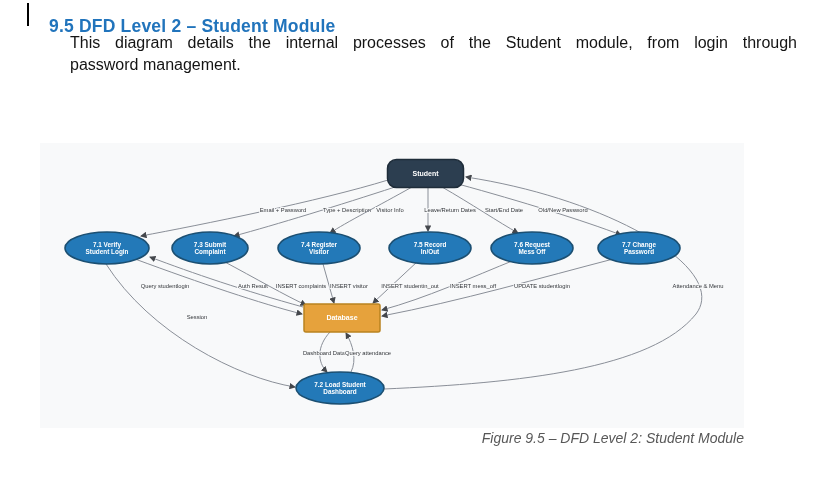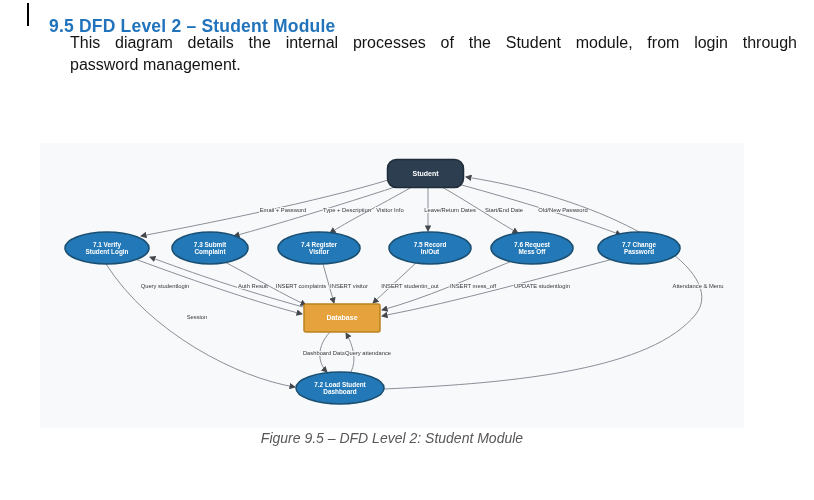--- a/index.html
+++ b/index.html
@@ -31,21 +31,21 @@
     font-family:"Liberation Sans",sans-serif;
     paint-order:stroke;stroke:var(--diagram-bg,#f8f9fa);stroke-width:2px;
   }
   .process{fill:var(--process-fill,#2379b8);stroke:var(--process-stroke,#1b4f72);stroke-width:1.6;}
   .external{fill:var(--external-fill,#2c3e50);stroke:var(--external-stroke,#1f2d3a);stroke-width:1.5;}
   .datastore{fill:var(--datastore-fill,#e6a23c);stroke:var(--datastore-stroke,#b9831f);stroke-width:1.5;}
   .node-label{fill:#ffffff;font-weight:bold;font-size:6.4px;font-family:"Liberation Sans",sans-serif;}
   .external-label{font-size:7px;}
   .datastore-label{font-size:7px;}
   .caption{
-    position:absolute;left:40px;top:430px;width:704px;text-align:center;
+    position:absolute;left:40px;top:430px;width:704px;text-align:right;
     font-size:14px;font-style:italic;color:var(--caption,#575757);
   }
 </style>
 </head>
 <body>
 
 <div class="cursor-bar"></div>
 
 <h1 class="heading">9.5 DFD Level 2 – Student Module</h1>
 

